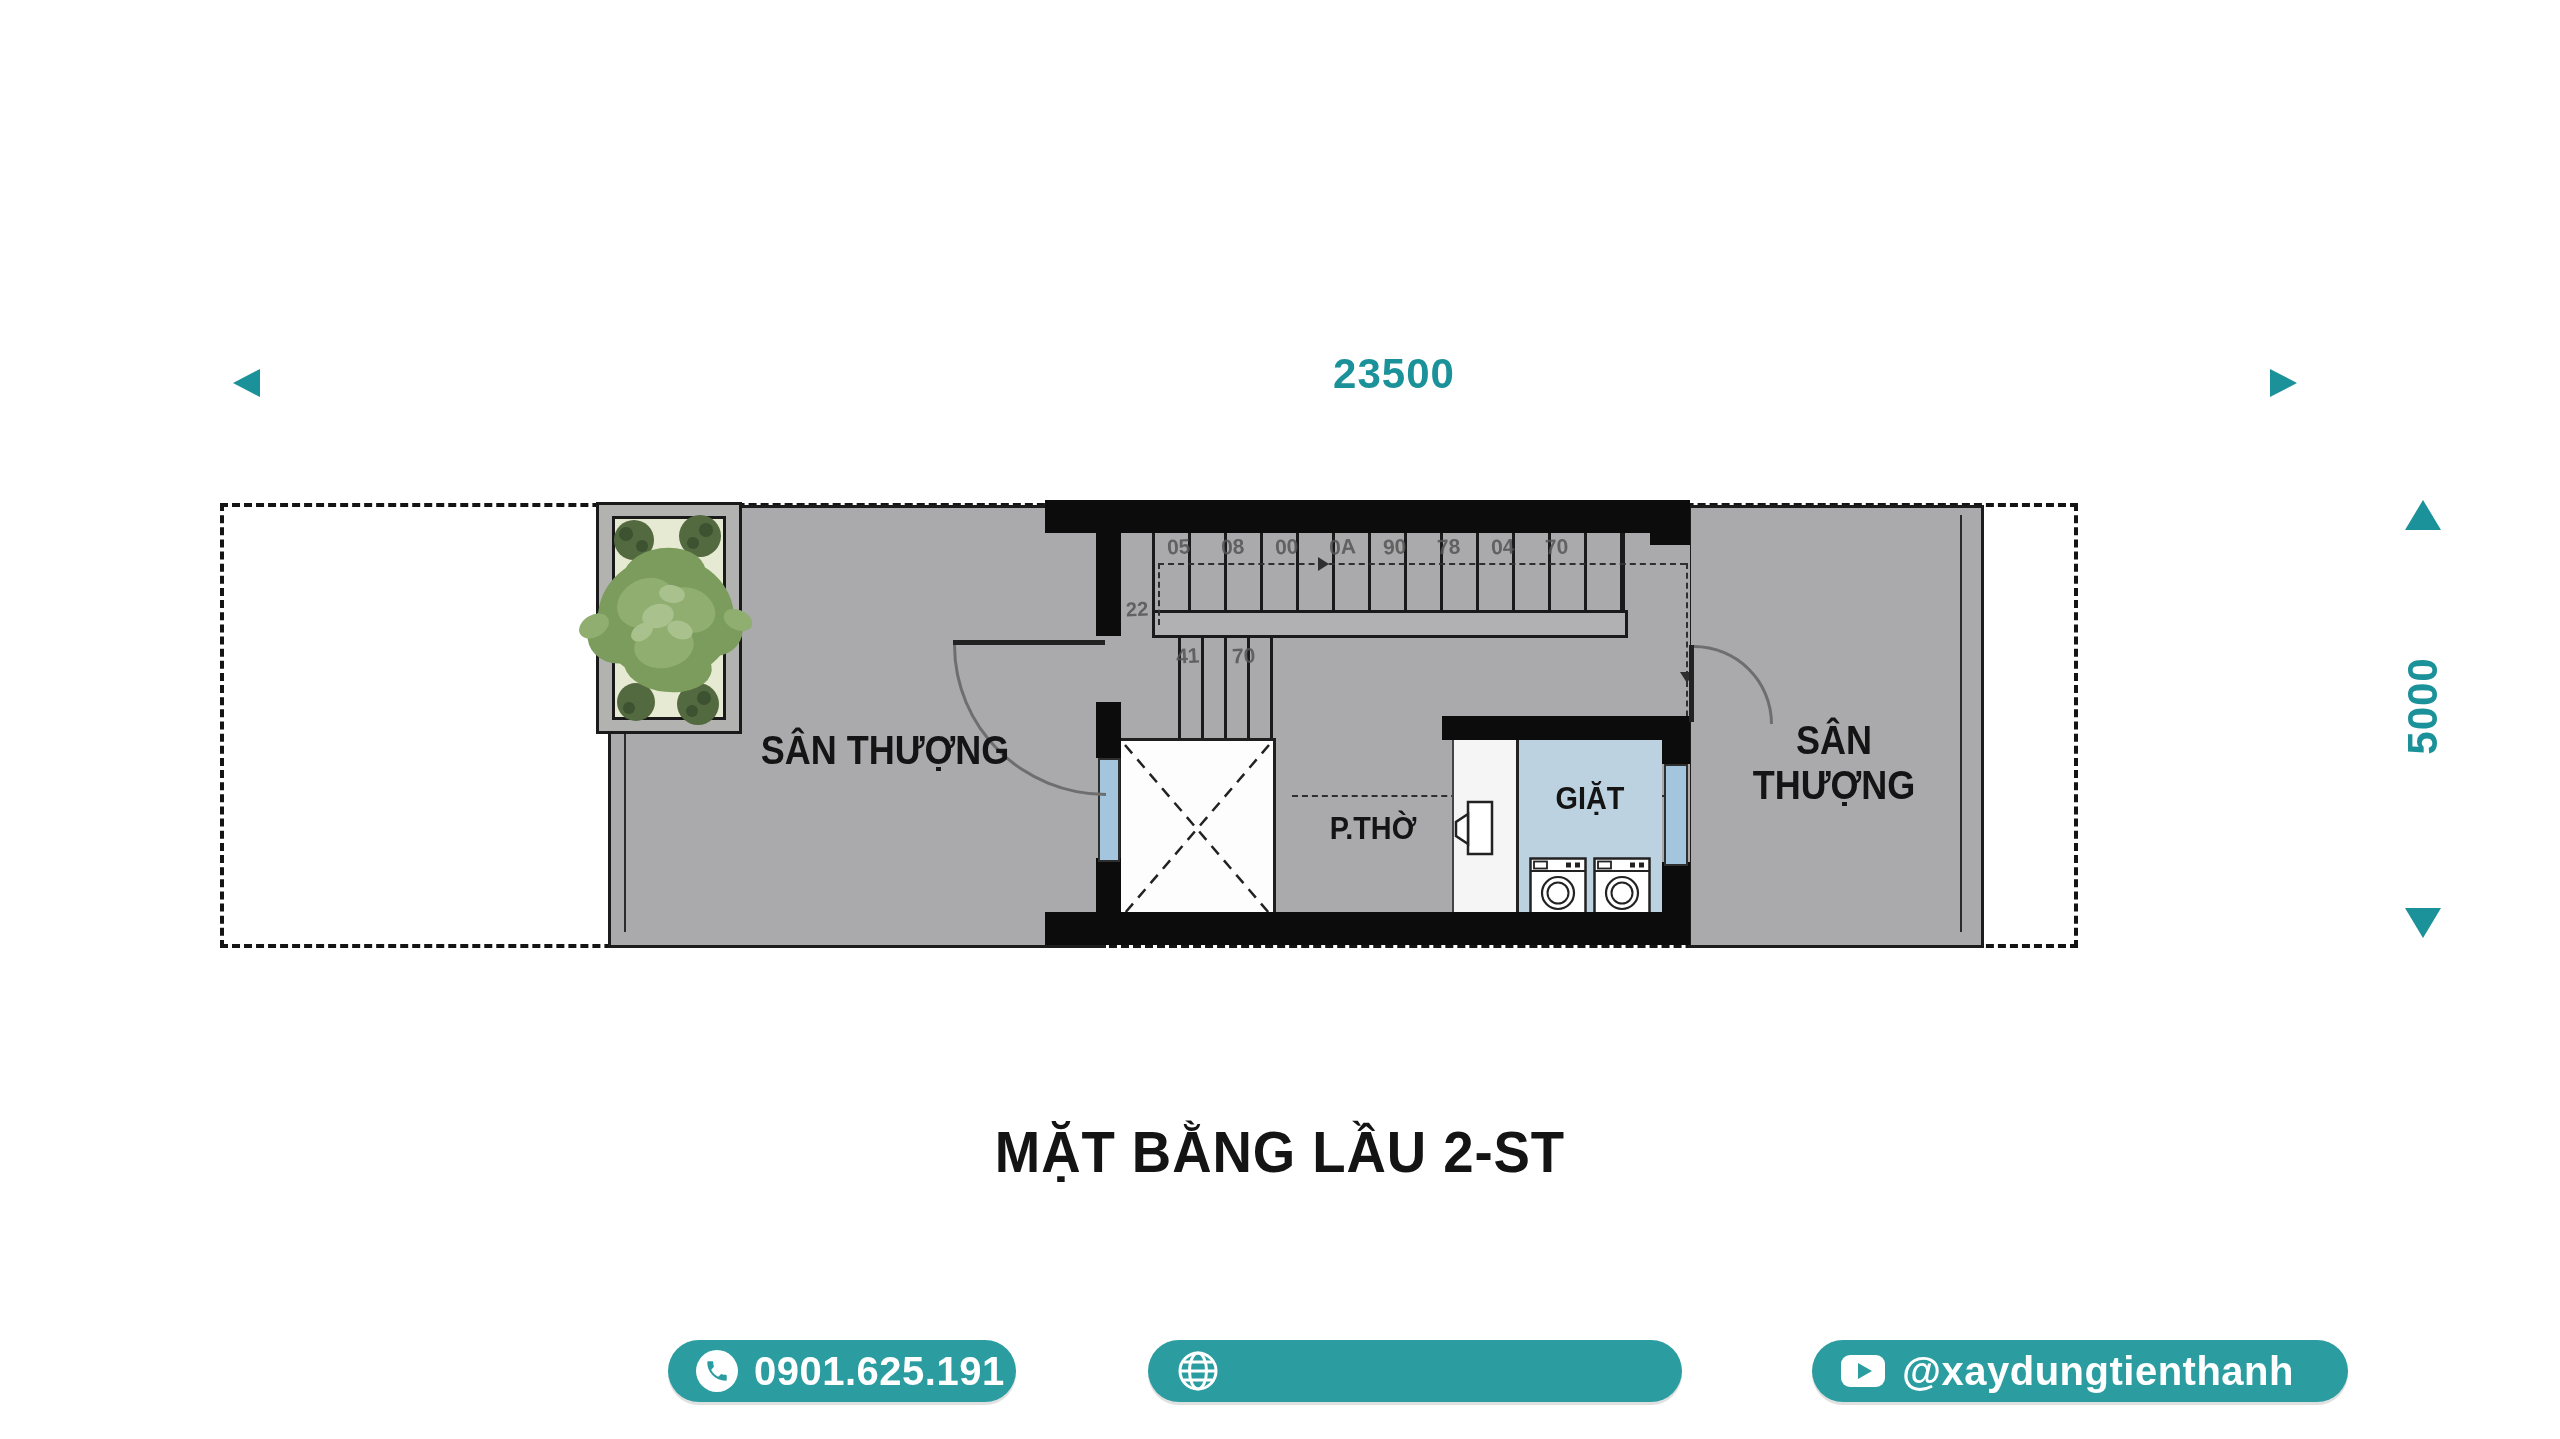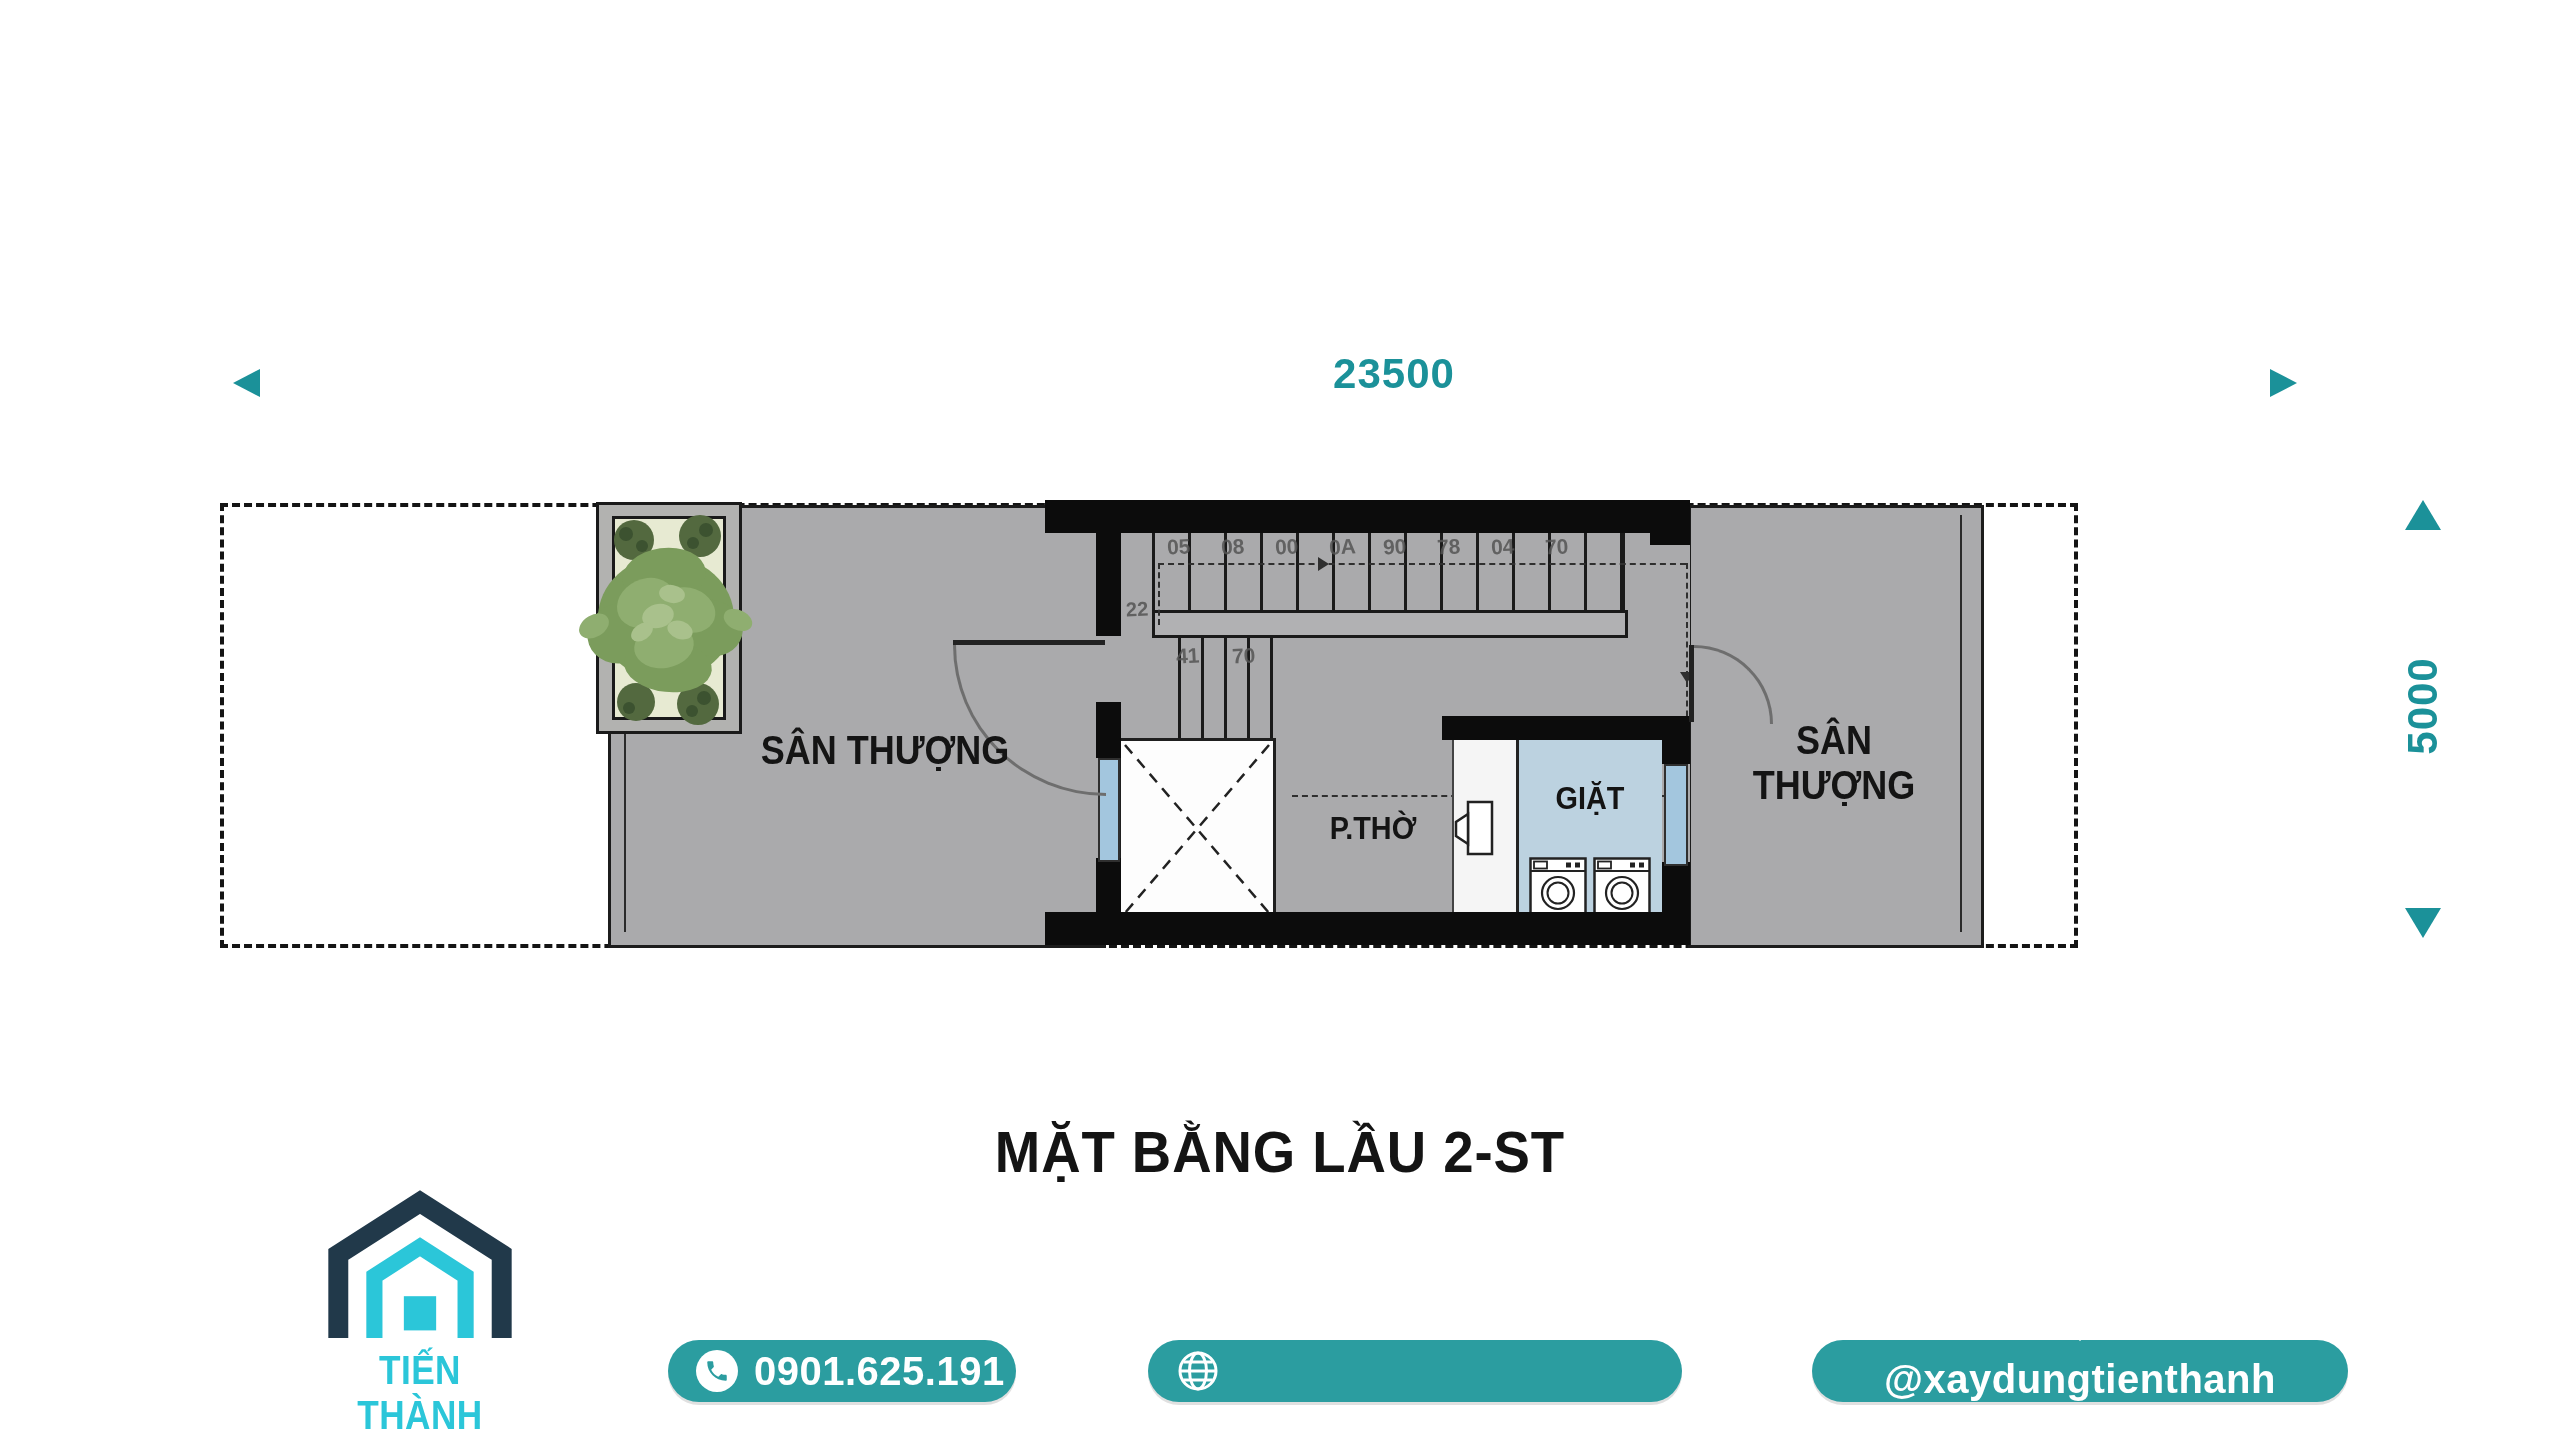--- a/index.html
+++ b/index.html
@@ -183,49 +183,41 @@
     </g>
   </svg>
 
   <div class="abs room-label terrace-label" style="left:740px;top:728px;width:290px;">SÂN THƯỢNG</div>
   <div class="abs room-label terrace-label" style="left:1699px;top:718px;width:270px;">SÂN THƯỢNG</div>
   <div class="abs room-label small-room-label" style="left:1288px;top:810px;width:170px;">P.THỜ</div>
   <div class="abs room-label small-room-label" style="left:1518px;top:780px;width:144px;">GIẶT</div>
 
   <div class="abs plan-title" style="left:940px;top:1118px;width:680px;">MẶT BẰNG LẦU 2-ST</div>
 
-  <div class="abs" style="left:298px;top:1186px;width:244px;">
-    <svg width="244" height="152" viewBox="0 0 244 160">
-      <path d="M36 160 V72 L122 17 L208 72 V160" fill="none" stroke="#21394a" stroke-width="21" stroke-linejoin="miter"></path>
-      <path d="M74 160 V95 L122 64 L170 95 V160" fill="none" stroke="#2bc6d9" stroke-width="17" stroke-linejoin="miter"></path>
-      <rect x="105" y="116" width="34" height="36" fill="#2bc6d9"></rect>
-    </svg>
-    <div class="brand-text" style="margin-top:6px;">TIẾN THÀNH</div>
-  </div>
 
   <div class="abs pill" style="left:668px;top:1340px;width:348px;height:62px;box-sizing:border-box;">
     <div class="icon-circle">
       <svg width="26" height="26" viewBox="0 0 24 24">
           <path fill="#2b9da0" d="M6.62 10.79c1.44 2.83 3.76 5.14 6.59 6.58l2.2-2.2c.27-.27.67-.36 1.02-.24 1.12.37 2.33.57 3.57.57.55 0 1 .45 1 1V20c0 .55-.45 1-1 1-9.39 0-17-7.61-17-17 0-.55.45-1 1-1h3.5c.55 0 1 .45 1 1 0 1.25.2 2.45.57 3.57.11.35.03.74-.25 1.02l-2.2 2.2z"></path>
         </svg>
     </div>
     <span class="pill-text">0901.625.191</span>
   </div>
 
   <div class="abs pill" style="left:1148px;top:1340px;width:534px;height:62px;box-sizing:border-box;">
     <svg width="44" height="44" viewBox="0 0 44 44">
       <circle cx="22" cy="22" r="18" fill="none" stroke="#ffffff" stroke-width="3"></circle>
       <ellipse cx="22" cy="22" rx="8.5" ry="18" fill="none" stroke="#ffffff" stroke-width="3"></ellipse>
       <line x1="4.5" y1="22" x2="39.5" y2="22" stroke="#ffffff" stroke-width="3"></line>
       <line x1="7.5" y1="13" x2="36.5" y2="13" stroke="#ffffff" stroke-width="3"></line>
       <line x1="7.5" y1="31" x2="36.5" y2="31" stroke="#ffffff" stroke-width="3"></line>
     </svg>
   </div>
 
-  <div class="abs pill" style="left:1812px;top:1340px;width:536px;height:62px;box-sizing:border-box;flex-direction:column;">
+  <div class="abs pill" style="left:1812px;top:1340px;width:536px;height:62px;box-sizing:border-box;">
     <svg width="46" height="34" viewBox="0 0 46 34">
       <rect x="1" y="1" width="44" height="32" rx="9" fill="#ffffff"></rect>
       <polygon points="18,9 18,25 32,17" fill="#2b9da0"></polygon>
     </svg>
     <span class="pill-text">@xaydungtienthanh</span>
   </div>
 
 </div>
 
 </body></html>

